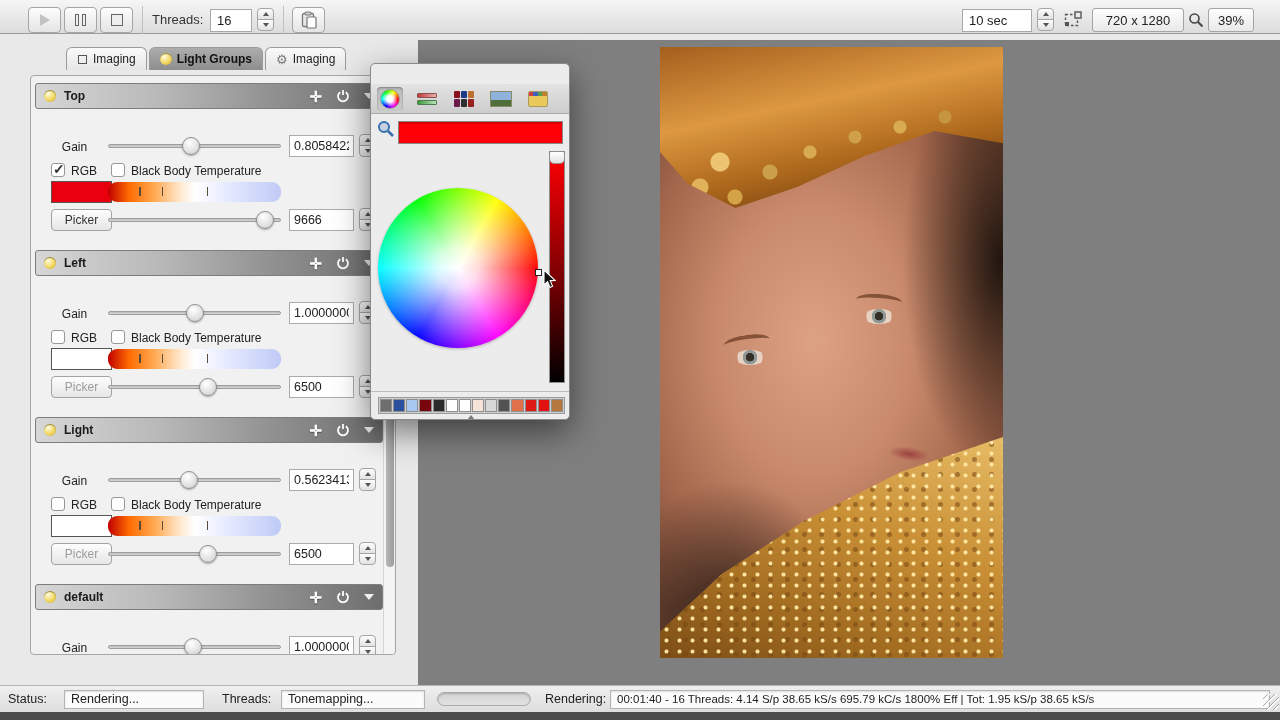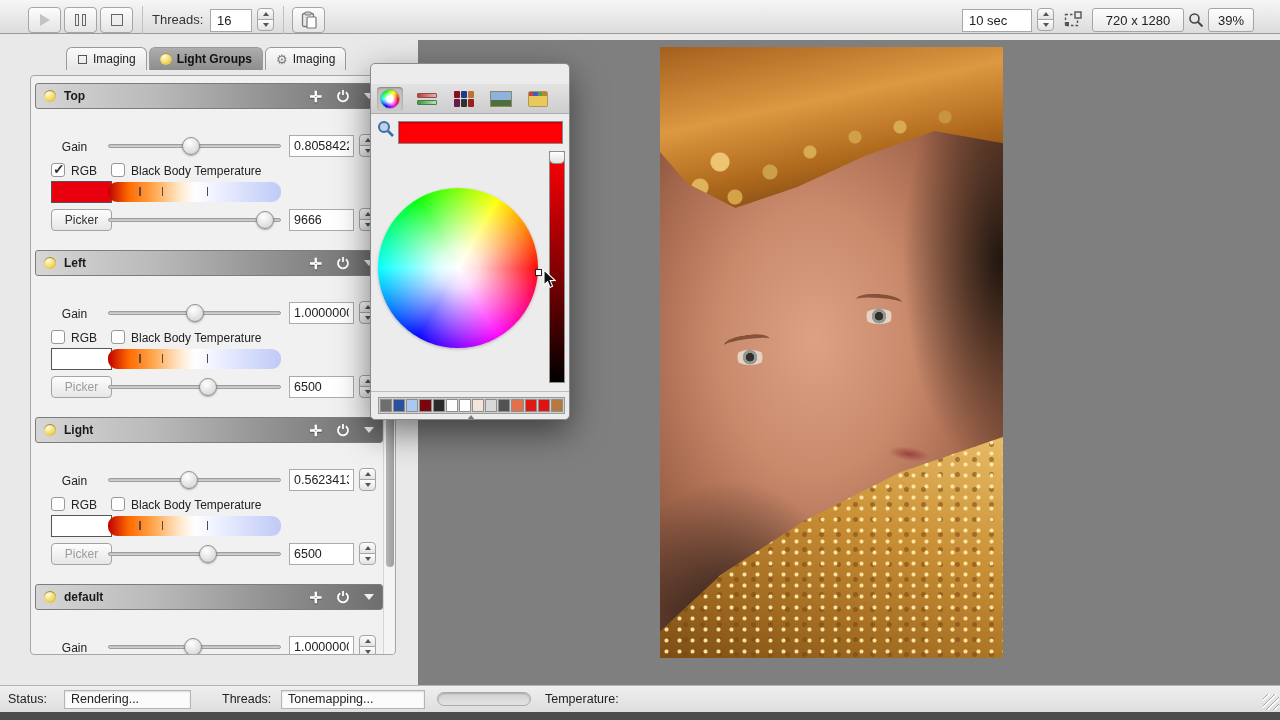--- a/index.html
+++ b/index.html
@@ -612,20 +612,21 @@
 </div>
 
 <div class="cursor">
   <svg width="13" height="20" viewBox="0 0 13 20">
     <path d="M1 1 L1 16 L4.6 12.6 L7 18.5 L9.6 17.3 L7.2 11.6 L12 11.4 Z" fill="#111" stroke="#fff" stroke-width="1.1"></path>
   </svg>
 </div>
 
 <div class="statusbar">
   <span class="sb-label" style="left:8px">Status:</span>
-  <div class="sb-field" style="left:64px;width:127px">Rendering...</div>
+  <div class="sb-field" style="left:64px;width:140px">Rendering...</div>
   <span class="sb-label" style="left:222px">Threads:</span>
   <div class="sb-field" style="left:281px;width:144px">Tonemapping...</div>
   <div class="sb-progress"></div>
-  <span class="sb-label" style="left:545px">Temperature:</span>
+  <span class="sb-label" style="left:545px">Rendering:</span>
+  <div class="sb-field" style="left:610px;width:660px;font-size:11.5px">00:01:40 - 16 Threads: 4.14 S/p 38.65 kS/s 695.79 kC/s 1800% Eff | Tot: 1.95 kS/p 38.65 kS/s</div>
   <div class="resize-grip"></div>
 </div>
 <div class="bottom-strip"></div>
 
 </body></html>

